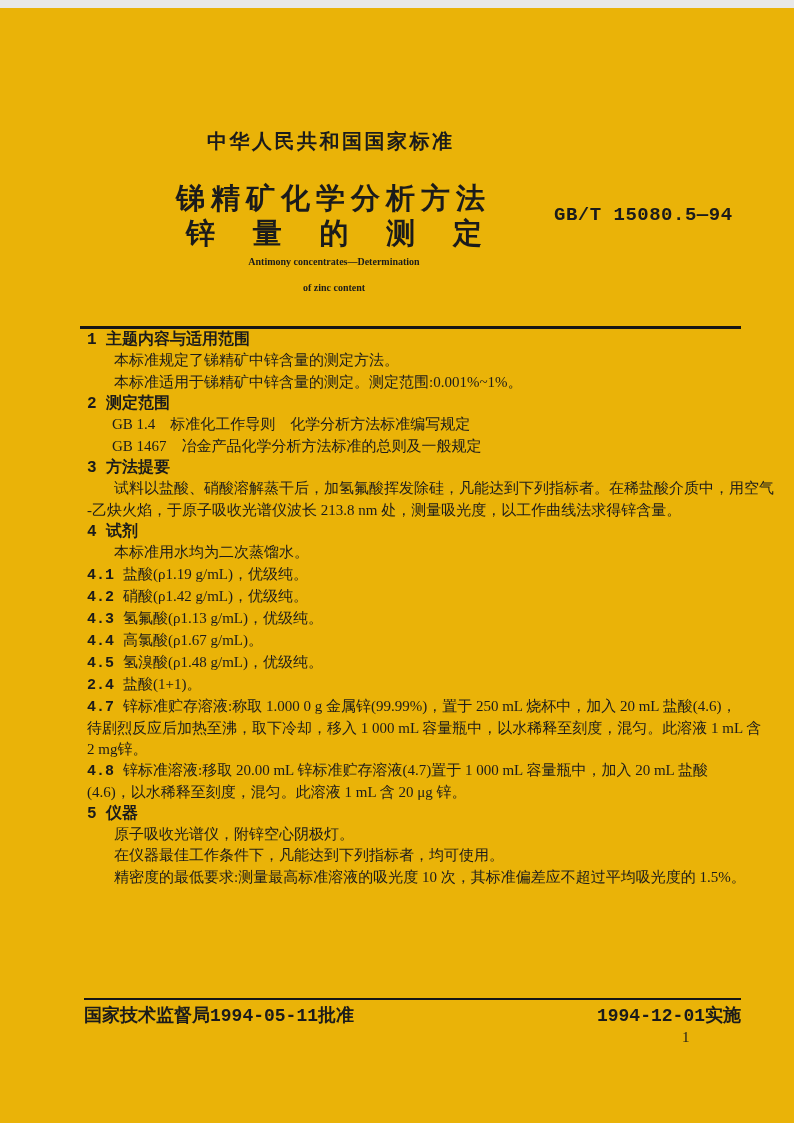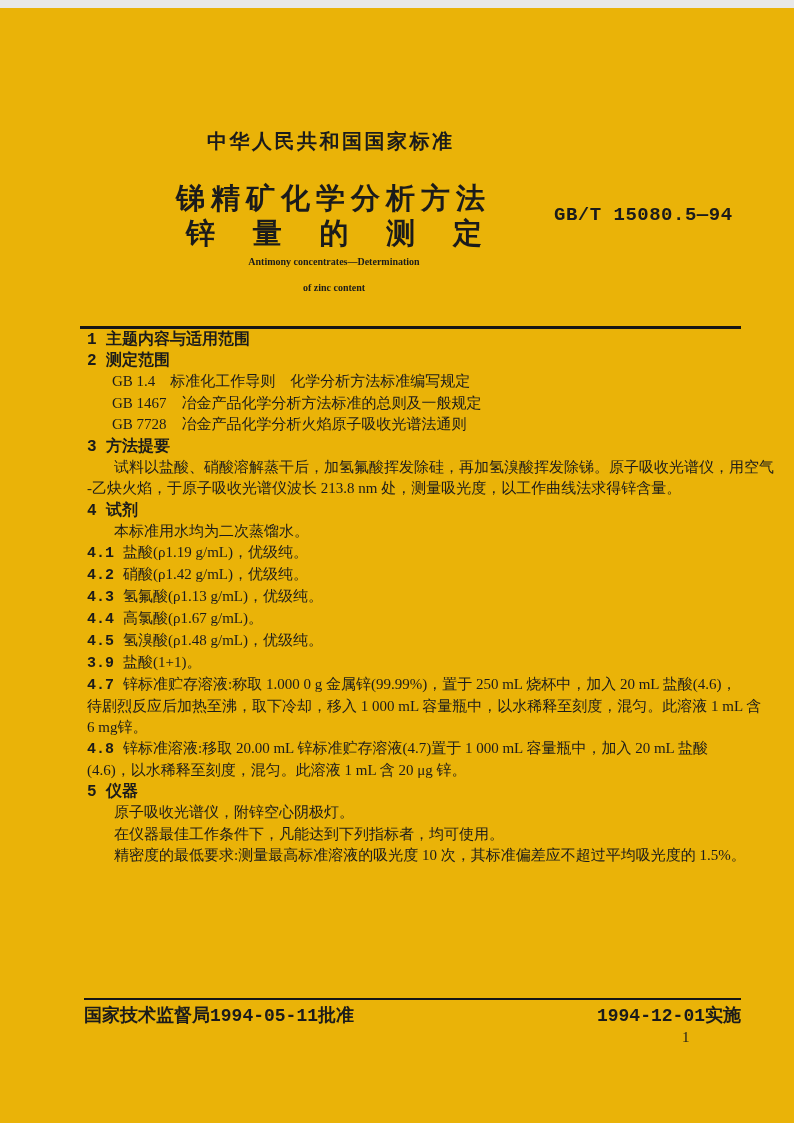--- a/index.html
+++ b/index.html
@@ -110,35 +110,38 @@
   <div class="en-title en1">Antimony concentrates—Determination</div>
   <div class="en-title en2">of zinc content</div>
 
   <div class="rule-top"></div>
 
   <div class="body">
 
     <div class="sec-h mt17">
       <span class="snum">1</span><span>主题内容与适用范围</span>
     </div>
+    <div class="mt9">
+      <div class="line indent">本标准规定了锑精矿中锌含量的测定方法。</div>
+      <div class="line indent">本标准适用于锑精矿中锌含量的测定。测定范围:0.001%~1%。</div>
+    </div>
 
     <div class="sec-h mt12">
       <span class="snum">2</span><span>测定范围</span>
     </div>
     <div class="mt8">
       <div class="line ref">GB 1.4　标准化工作导则　化学分析方法标准编写规定</div>
       <div class="line ref">GB 1467　冶金产品化学分析方法标准的总则及一般规定</div>
-      <div class="line ref">GB 7728　冶金产品化学分析火焰原子吸收光谱法通则</div>
     </div>
 
     <div class="sec-h mt11">
       <span class="snum">3</span><span>方法提要</span>
     </div>
     <div class="mt7">
-      <div class="line indent">试料以盐酸、硝酸溶解蒸干后，加氢氟酸挥发除硅，再加氢溴酸挥发除锑。原子吸收光谱仪，用空气</div>
+      <div class="line indent">试料以盐酸、硝酸溶解蒸干后，加氢氟酸挥发除硅，凡能达到下列指标者。在稀盐酸介质中，用空气</div>
       <div class="line">-乙炔火焰，于原子吸收光谱仪波长 213.8 nm 处，测量吸光度，以工作曲线法求得锌含量。</div>
     </div>
 
     <div class="sec-h mt12">
       <span class="snum">4</span><span>试剂</span>
     </div>
     <div class="line indent mt9">本标准用水均为二次蒸馏水。</div>
 
     <div class="item">
       <span class="inum">4.1</span><span>盐酸(ρ1.19 g/mL)，优级纯。</span>
@@ -149,27 +152,27 @@
     <div class="item">
       <span class="inum">4.3</span><span>氢氟酸(ρ1.13 g/mL)，优级纯。</span>
     </div>
     <div class="item">
       <span class="inum">4.4</span><span>高氯酸(ρ1.67 g/mL)。</span>
     </div>
     <div class="item">
       <span class="inum">4.5</span><span>氢溴酸(ρ1.48 g/mL)，优级纯。</span>
     </div>
     <div class="item">
-      <span class="inum">3.9</span><span>盐酸(1+1)。</span>
+      <span class="inum">2.4</span><span>盐酸(1+1)。</span>
     </div>
     <div class="item">
       <span class="inum">4.7</span><span>锌标准贮存溶液:称取 1.000 0 g 金属锌(99.99%)，置于 250 mL 烧杯中，加入 20 mL 盐酸(4.6)，</span>
     </div>
     <div class="item">待剧烈反应后加热至沸，取下冷却，移入 1 000 mL 容量瓶中，以水稀释至刻度，混匀。此溶液 1 mL 含</div>
-    <div class="item">6 mg锌。</div>
+    <div class="item">2 mg锌。</div>
     <div class="item">
       <span class="inum">4.8</span><span>锌标准溶液:移取 20.00 mL 锌标准贮存溶液(4.7)置于 1 000 mL 容量瓶中，加入 20 mL 盐酸</span>
     </div>
     <div class="item">(4.6)，以水稀释至刻度，混匀。此溶液 1 mL 含 20 μg 锌。</div>
 
     <div class="sec-h mt9">
       <span class="snum">5</span><span>仪器</span>
     </div>
     <div class="mt7">
       <div class="line indent">原子吸收光谱仪，附锌空心阴极灯。</div>

